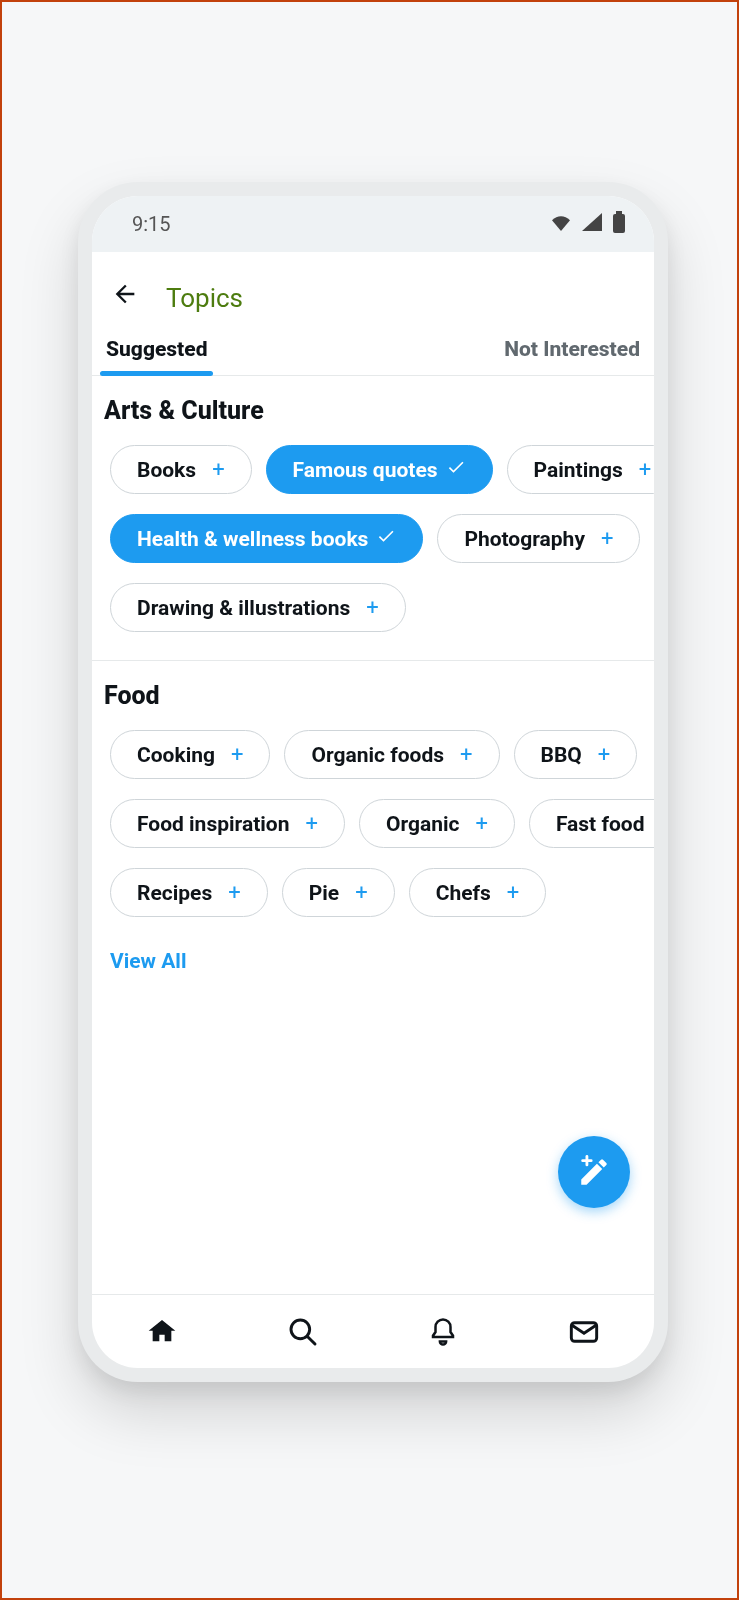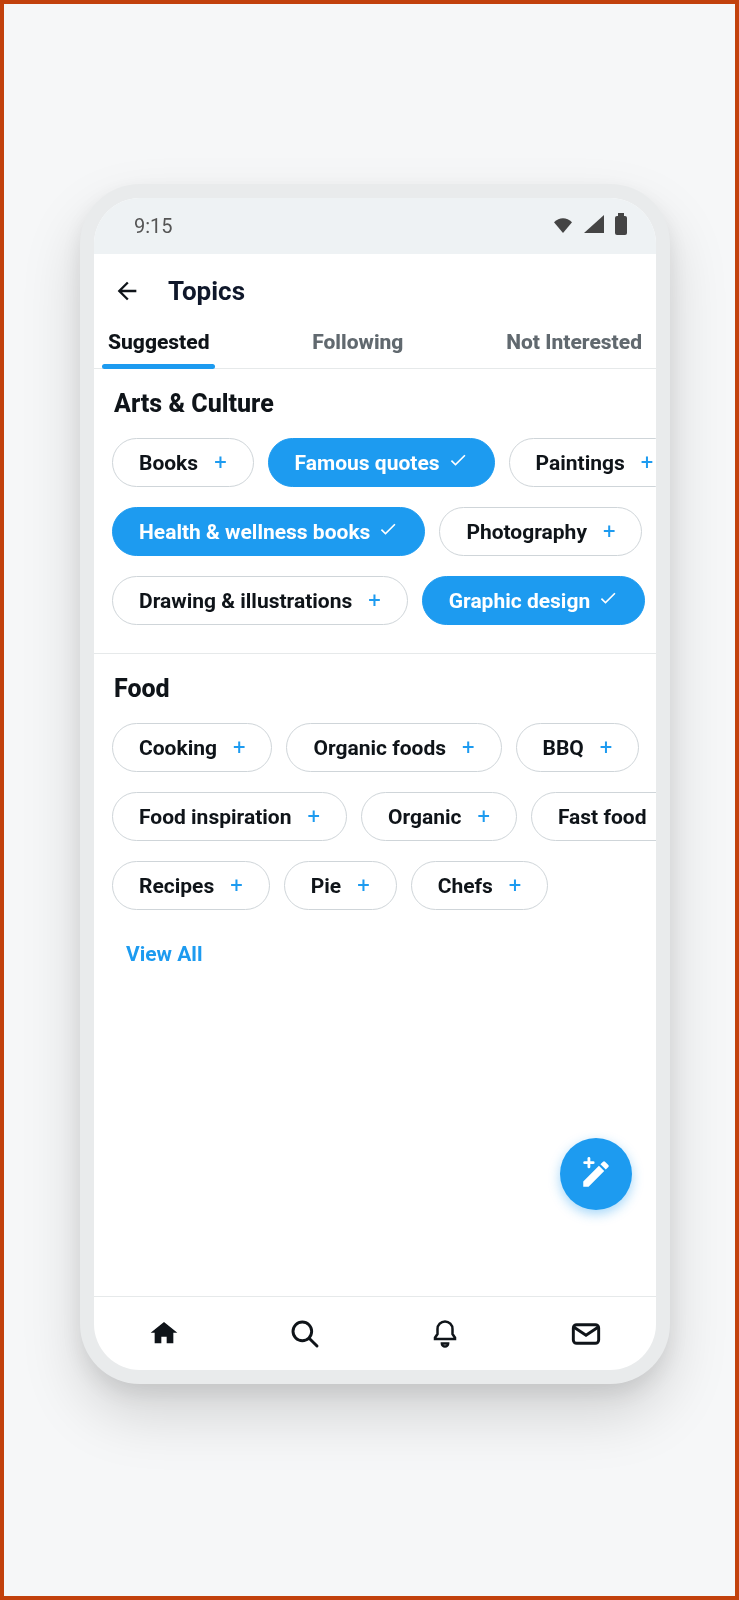--- a/index.html
+++ b/index.html
@@ -6,21 +6,21 @@
   body {
     font-family: -apple-system, BlinkMacSystemFont, "Segoe UI", Roboto, Helvetica, Arial, sans-serif;
     background: #f3f4f6;
     width: 739px;
     height: 1600px;
     position: relative;
   }
   .frame {
     position: absolute;
     top: 0; left: 0; right: 0; bottom: 0;
-    border: 4px solid #c2410c;
+    border: 2px solid #c2410c;
     background: #f6f7f8;
   }
   .phone {
     position: absolute;
     top: 180px;
     left: 76px;
     width: 590px;
     height: 1200px;
     background: #e9ebec;
     border-radius: 60px;
@@ -50,21 +50,21 @@
   }
   .status-icons { display: flex; align-items: center; gap: 10px; }
   .header {
     display: flex;
     align-items: center;
     gap: 26px;
     padding: 22px 18px 14px 18px;
     flex-shrink: 0;
   }
   .back-arrow { width: 30px; height: 30px; display:flex; align-items:center; justify-content:center; }
-  .header-title { font-size: 26px; font-weight: 700; color: #0f172a; }
+  .header-title { font-size: 26px; font-weight: 400; color: #4d7c0f; margin-top: 9px; }
   .tabs {
     display: flex;
     border-bottom: 1px solid #e6e9ea;
     padding: 0 0;
     gap: 6px;
     flex-shrink: 0;
     justify-content: space-between;
   }
   .tab {
     padding: 10px 14px 14px 14px;
@@ -86,21 +86,20 @@
     flex: 1;
     overflow: hidden;
     position: relative;
   }
   .section { padding: 20px 0 18px 0; border-bottom: 1px solid #e6e9ea; }
   .section-title {
     font-size: 25px;
     font-weight: 800;
     color: #0f1419;
     padding: 0 18px 10px 12px;
-    margin-left: 8px;
   }
   .chip-row {
     display: flex;
     gap: 14px;
     padding: 10px 0 10px 18px;
     white-space: nowrap;
   }
   .chip {
     display: inline-flex;
     align-items: center;
@@ -115,21 +114,21 @@
   }
   .chip .plus { color: #1d9bf0; font-size: 22px; font-weight: 400; }
   .chip.selected {
     background: #1d9bf0;
     border-color: #1d9bf0;
     color: #fff;
     gap: 8px;
   }
   .chip.selected .check { color: #fff; }
   .view-all {
-    padding: 22px 18px 10px 32px;
+    padding: 22px 18px 10px 18px;
     color: #1d9bf0;
     font-size: 21px;
     font-weight: 700;
   }
   .fab {
     position: absolute;
     right: 24px;
     bottom: 86px;
     width: 72px;
     height: 72px;
@@ -187,23 +186,20 @@
             </svg>
         </div>
         <div class="header-title">Topics</div>
       </div>
 
       <div class="tabs">
         <div class="tab active">
           <span>Suggested</span>
         </div>
         <div class="tab">
-          <span>Following</span>
-        </div>
-        <div class="tab">
           <span>Not Interested</span>
         </div>
       </div>
 
       <div class="content">
 
         <div class="section">
           <div class="section-title">Arts &amp; Culture</div>
 
           <div class="chip-row">
@@ -238,28 +234,20 @@
               <span>Photography</span>
               <span class="plus">+</span>
             </div>
           </div>
 
           <div class="chip-row">
             <div class="chip">
               <span>Drawing &amp; illustrations</span>
               <span class="plus">+</span>
             </div>
-            <div class="chip selected">
-              <span>Graphic design</span>
-              <span class="check">
-                <svg width="20" height="20" viewBox="0 0 24 24">
-                    <path d="M9 16.2 4.8 12l-1.4 1.4L9 19 21 7l-1.4-1.4z" fill="#fff"></path>
-                  </svg>
-              </span>
-            </div>
           </div>
         </div>
 
         <div class="section" style="border-bottom:none;">
           <div class="section-title">Food</div>
 
           <div class="chip-row">
             <div class="chip">
               <span>Cooking</span>
               <span class="plus">+</span>

